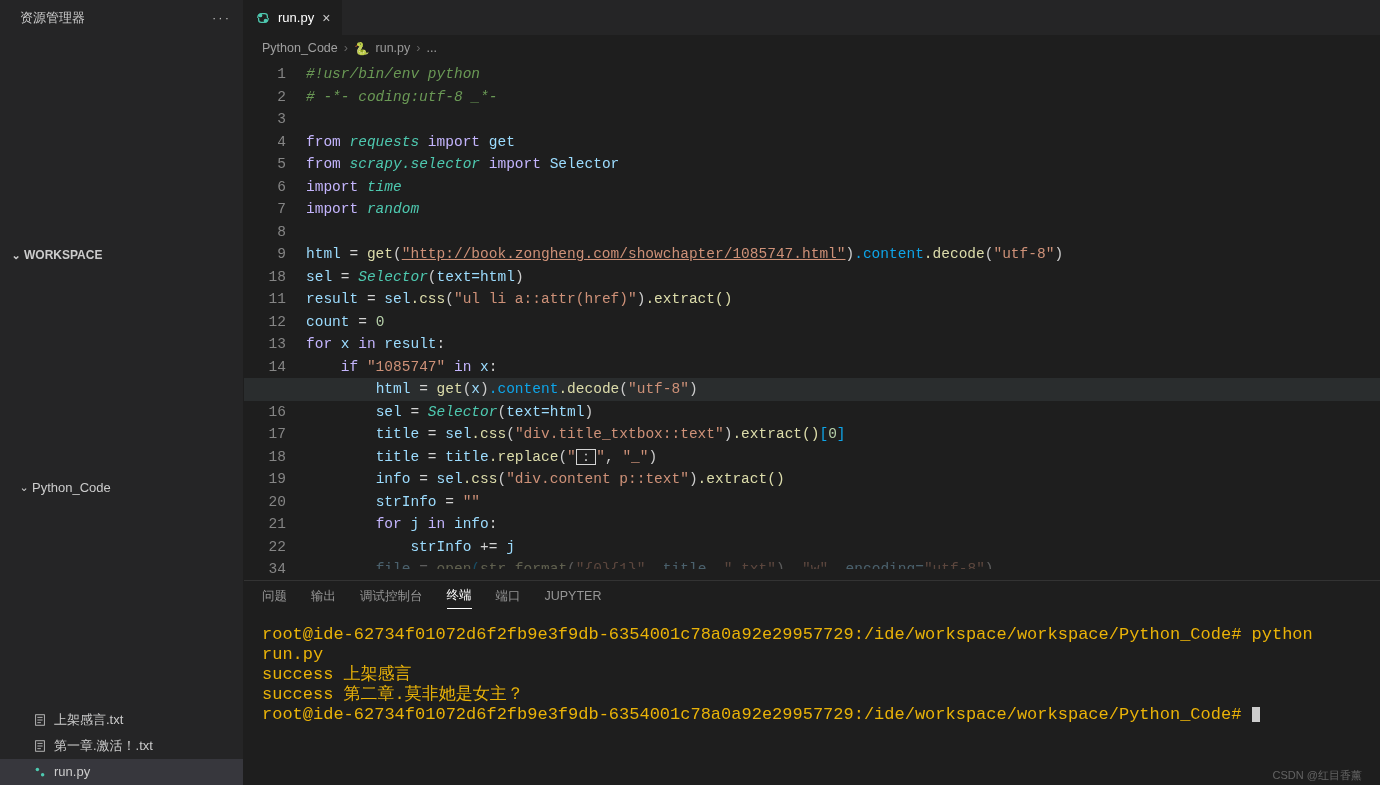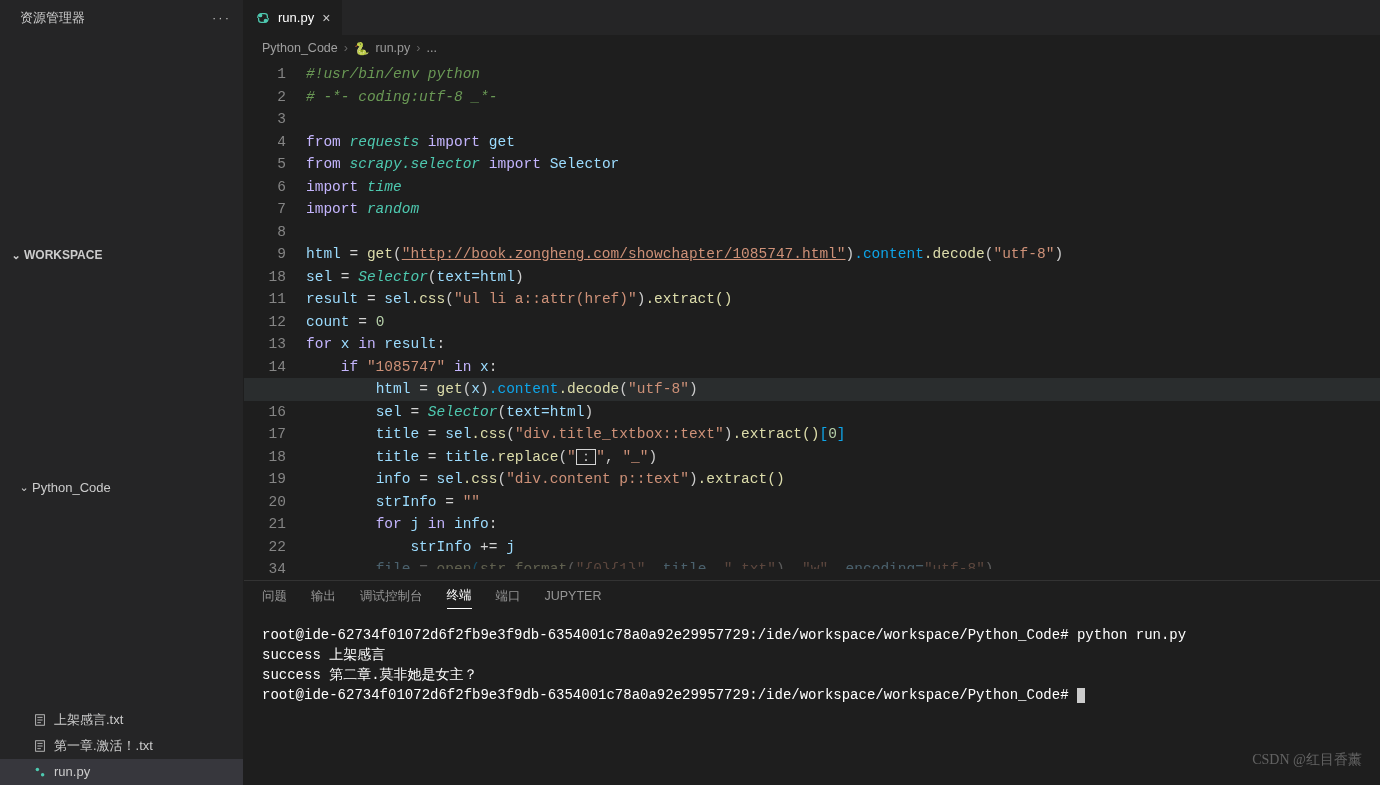--- a/index.html
+++ b/index.html
@@ -39,23 +39,23 @@
   .str { color:#ce9178;}
   .num { color:#b5cea8;}
   .op { color:#d4d4d4;}
   .def { color:#0ea5e9;}
   .url { color:#ce9178; text-decoration:underline;}
   .box { display:inline-block; border:1px solid #d4d4d4; padding:0 2px; line-height:14px;}
   .panel { height:205px; border-top:1px solid #333; display:flex; flex-direction:column;}
   .panel-tabs { display:flex; align-items:center; height:34px; gap:24px; padding-left:18px; font-size:12.5px; color:#969696;}
   .panel-tabs .ptab { cursor:pointer; padding-bottom:4px;}
   .panel-tabs .ptab.active { color:#fff; border-bottom:1px solid #fff;}
-  .terminal { flex:1; padding:10px 18px 0 18px; font-family: Consolas, "Courier New", monospace; font-size:14px; line-height:20px; color:#ffffff; white-space:pre-wrap;}
+  .terminal { flex:1; padding:10px 18px 0 18px; font-family: Consolas, "Courier New", monospace; font-size:17px; line-height:20px; color:#eab308; white-space:pre-wrap;}
   .cursor-block { display:inline-block; width:8px; height:15px; background:#ccc; vertical-align:middle;}
-  .watermark { position:absolute; right:18px; bottom:16px; color:rgba(200,200,200,0.4); font-size:14px; z-index:50;font-family:Liberation Serif, serif;}
+  .watermark { position:absolute; right:18px; bottom:2px; color:rgba(200,200,200,0.4); font-size:11px; z-index:50;}
   svg { display:block;}
 </style>
 </head>
 <body>
 
 <div class="app">
 
   <div class="sidebar-wrap">
     <div class="sidebar-header">
       <span>资源管理器</span>

